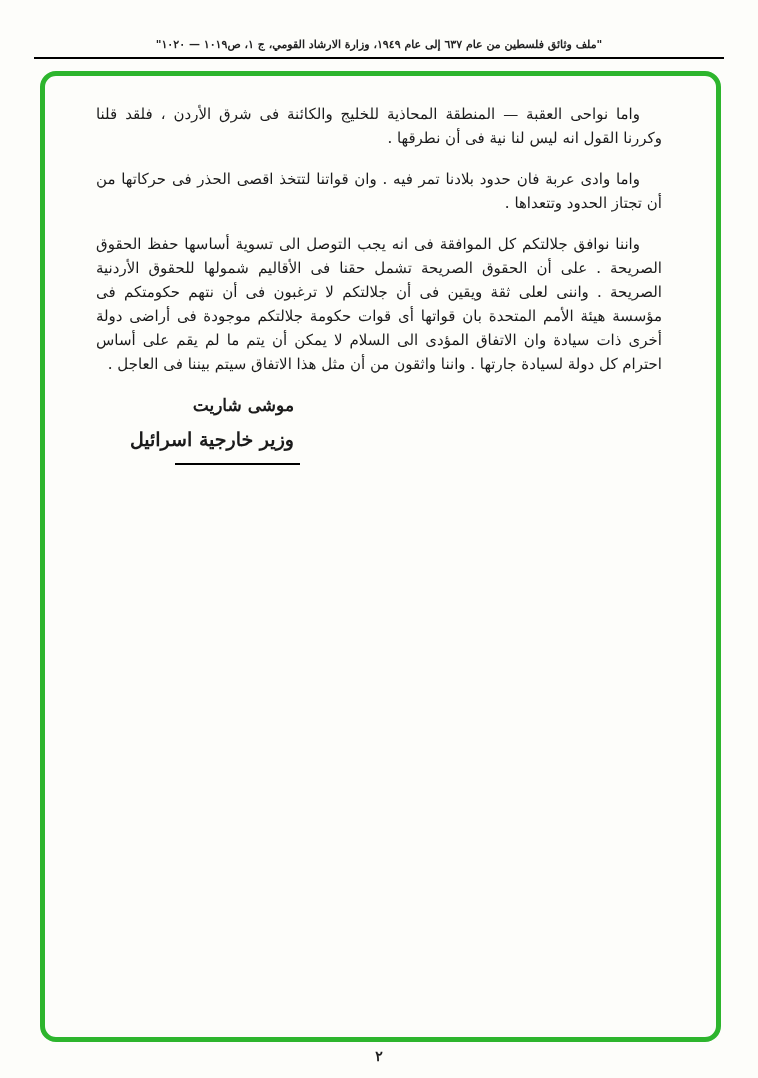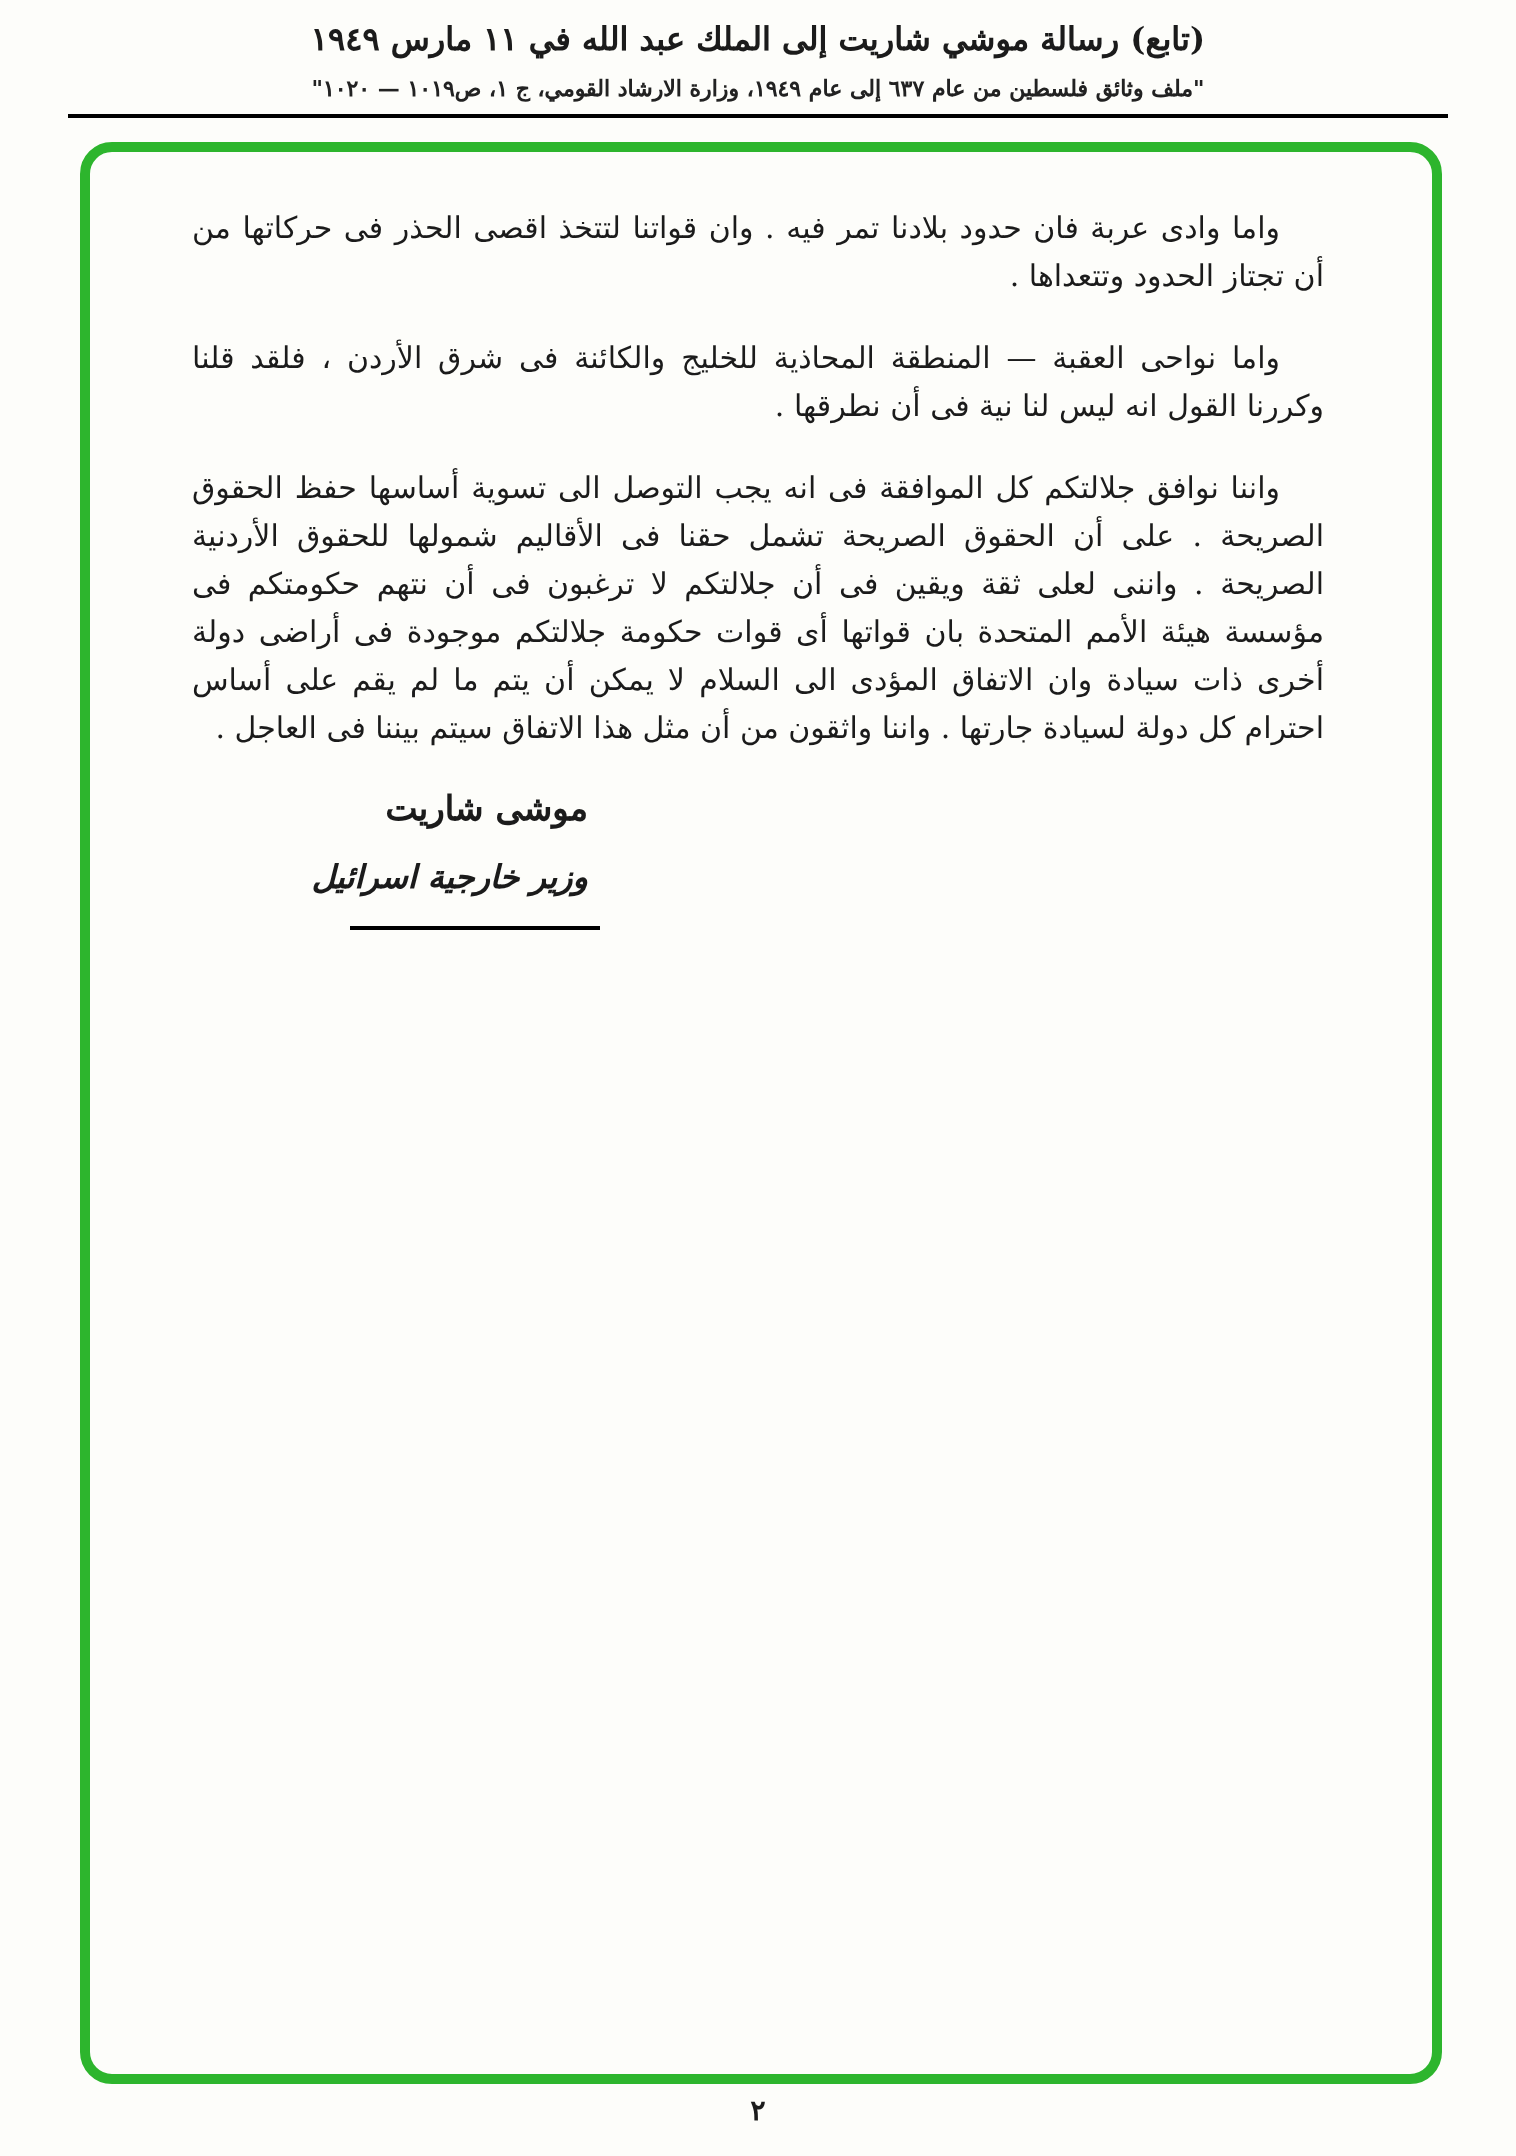--- a/index.html
+++ b/index.html
@@ -68,53 +68,51 @@
     width: 195px;
     text-align: right;
     font-weight: bold;
   }
   .sig-name {
     font-size: 17px;
     letter-spacing: 1px;
     margin-bottom: 10px;
   }
   .sig-title {
-    font-size: 16px;
-    font-style: italic;
+    font-size: 19px;
   }
   .sig-underline {
     width: 125px;
     border-top: 2px solid #000;
     margin-top: 12px;
     margin-right: -6px;
   }
   .page-number {
     position: absolute;
     bottom: 14px; left: 0; right: 0;
     text-align: center;
     font-weight: bold;
     font-size: 14px;
   }
 </style>
 </head>
 <body>
 
 <div class="page">
 
-  <div class="header-title">(تابع) رسالة موشي شاريت إلى الملك عبد الله في ١١ مارس ١٩٤٩</div>
 
   <div class="header-source">"ملف وثائق فلسطين من عام ٦٣٧ إلى عام ١٩٤٩، وزارة الارشاد القومي، ج ١، ص١٠١٩ — ١٠٢٠"</div>
 
   <div class="header-rule"></div>
 
   <div class="frame" style="border-color: rgb(45, 181, 45);"></div>
 
   <div class="letter-body">
+    <p>واما نواحى العقبة — المنطقة المحاذية للخليج والكائنة فى شرق الأردن ، فلقد قلنا وكررنا القول انه ليس لنا نية فى أن نطرقها .</p>
     <p>واما وادى عربة فان حدود بلادنا تمر فيه . وان قواتنا لتتخذ اقصى الحذر فى حركاتها من أن تجتاز الحدود وتتعداها .</p>
-    <p>واما نواحى العقبة — المنطقة المحاذية للخليج والكائنة فى شرق الأردن ، فلقد قلنا وكررنا القول انه ليس لنا نية فى أن نطرقها .</p>
     <p>واننا نوافق جلالتكم كل الموافقة فى انه يجب التوصل الى تسوية أساسها حفظ الحقوق الصريحة . على أن الحقوق الصريحة تشمل حقنا فى الأقاليم شمولها للحقوق الأردنية الصريحة . واننى لعلى ثقة ويقين فى أن جلالتكم لا ترغبون فى أن نتهم حكومتكم فى مؤسسة هيئة الأمم المتحدة بان قواتها أى قوات حكومة جلالتكم موجودة فى أراضى دولة أخرى ذات سيادة وان الاتفاق المؤدى الى السلام لا يمكن أن يتم ما لم يقم على أساس احترام كل دولة لسيادة جارتها . واننا واثقون من أن مثل هذا الاتفاق سيتم بيننا فى العاجل .</p>
 
 
     <div class="signature">
       <div class="sig-name">موشى شاريت</div>
       <div class="sig-title">وزير خارجية اسرائيل</div>
       <div class="sig-underline"></div>
     </div>
   </div>
 

